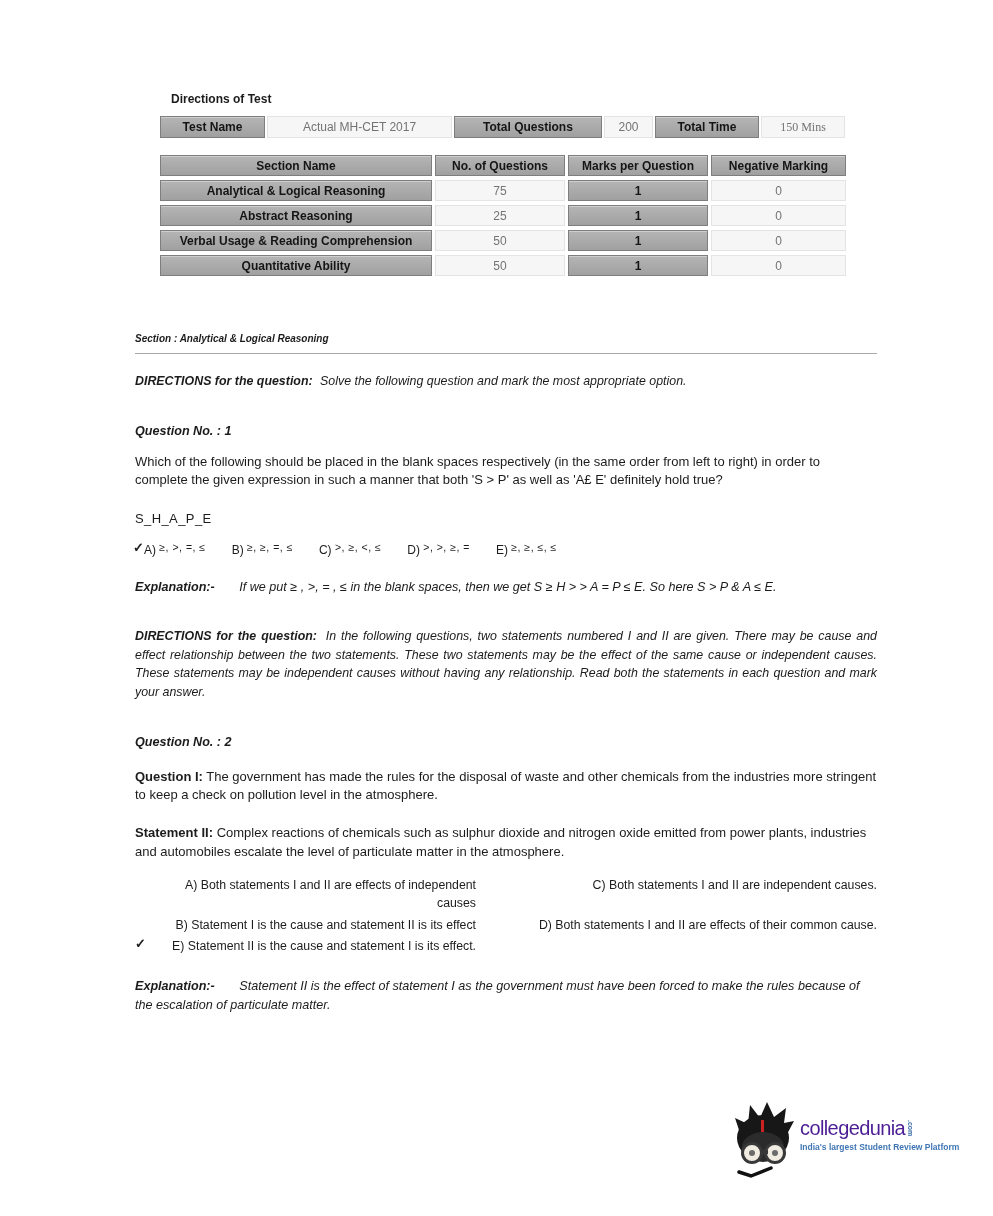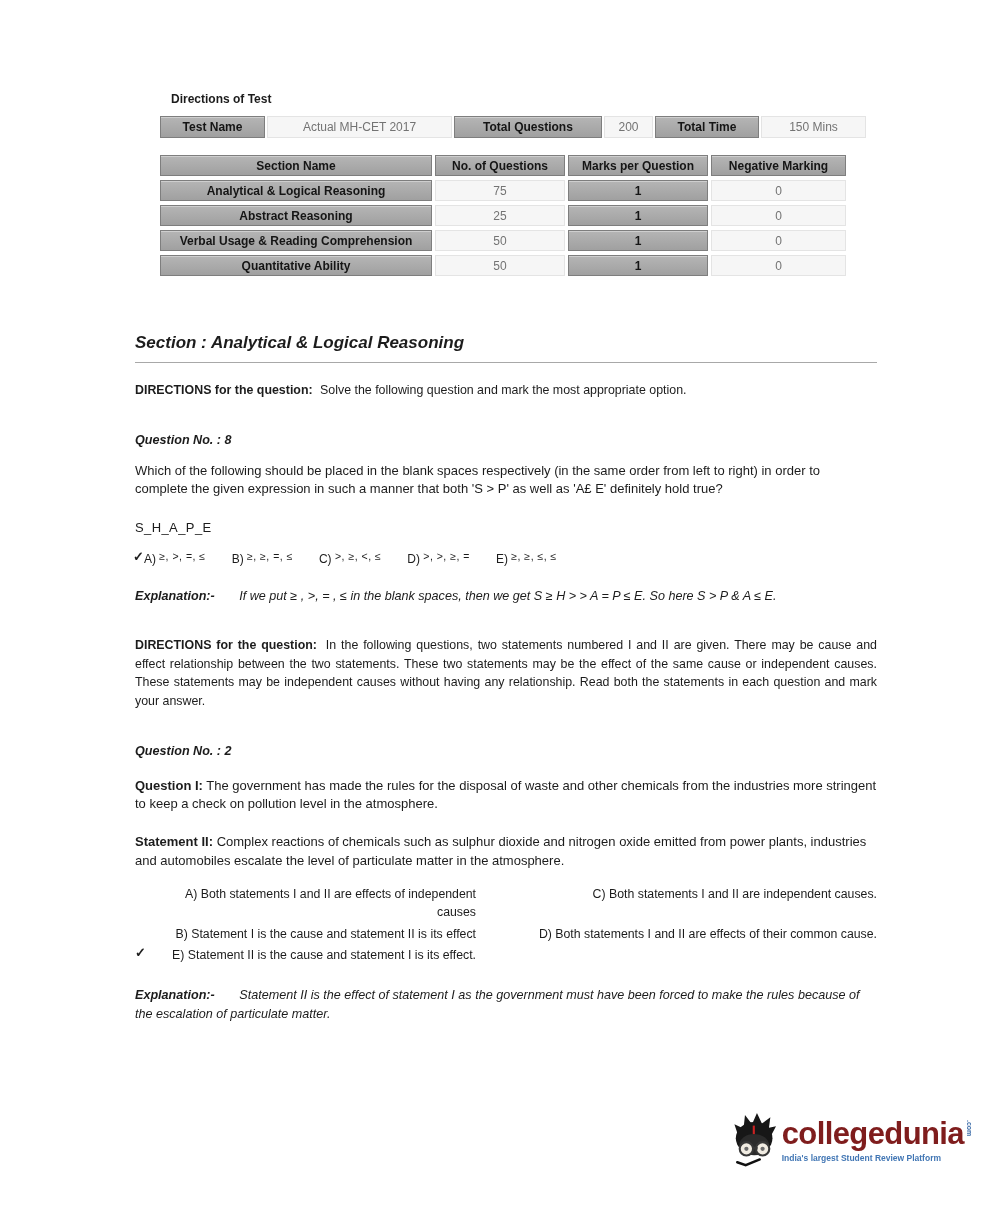--- a/index.html
+++ b/index.html
@@ -25,42 +25,42 @@
     font-size: 12px;
   }
   .cell.gray {
     background: linear-gradient(180deg,#b5b5b5,#a0a0a0);
     border: 1px solid #7e7e7e;
     box-shadow: inset 0 1px 0 rgba(255,255,255,.35);
     font-weight: bold; color:#151515;
   }
   .cell.lite { background: #f6f6f6; border: 1px solid #e4e4e4; color:#737373; }
   .w1 { width:105px; } .w2 { width:185px; } .w3 { width:148px; }
-  .w4 { width:49px; }  .w5 { width:104px; } .w6 { width:105px; }
+  .w4 { width:49px; }  .w5 { width:104px; } .w6 { width:84px;font-family:Liberation Serif, serif; }
 
   
   .sections-table {
     display: grid;
     grid-template-columns: 272px 130px 140px 135px;
     column-gap: 3px; row-gap: 4px;
     margin: 17px 0 0 25px;
   }
   .sections-table .cell { height: 21px; }
   .sections-table .hdr { font-weight: bold; }
 
   
   .section-heading {
     margin-top: 57px;
-    font-size: 17px; font-weight: bold; font-style: italic;
+    font-size: 10px; font-weight: bold; font-style: italic;
     padding-bottom: 9px;
     border-bottom: 1px solid #a8a8a8;
   }
 
   
-  .directions { margin-top: 18px; font-size: 12.4px; line-height: 1.5; }
+  .directions { margin-top: 18px; font-style: italic; font-size: 12.4px; line-height: 1.5; }
   .directions.justify { text-align: justify; margin-top: 30px; }
   .dir-label { font-weight: bold; margin-right: 4px; }
 
   .qno { margin-top: 33px; font-size: 12.6px; font-weight: bold; font-style: italic; }
 
   .qtext { margin-top: 15px; font-size: 13px; line-height: 1.45; max-width: 712px; }
   .shape { margin-top: 21px; font-size: 13px; letter-spacing: .4px; }
 
   
   .q1-options { margin-top: 17px; margin-left: 9px; display: flex; gap: 26px; font-size: 12px; }
@@ -84,21 +84,21 @@
     margin-top: 14px; margin-left: 11px;
     display: grid; grid-template-columns: 330px auto;
     row-gap: 3px; font-size: 12.3px; line-height: 1.5;
   }
   .opt2 { position: relative; text-align: right; }
 
   
   .logo { position: absolute; left: 733px; top: 1100px; width: 240px; display: flex; align-items: flex-start; }
   .logo-text { margin-left: 5px; margin-top: 18px; }
   .brand-row { display: flex; align-items: flex-start; }
-  .brand { color: #7f1d1d; font-size: 31px; font-weight: bold; letter-spacing: -0.6px; line-height: 1; }
+  .brand { color: #4c1d95; font-size: 20px; font-weight: normal; letter-spacing: -0.6px; line-height: 1; }
   .brand-suffix { color: #3c6ca8; font-size: 7px; font-weight: bold; writing-mode: vertical-rl; margin-left: 2px; margin-top: 2px; }
   .tagline { color: #4176b4; font-size: 8.5px; font-weight: bold; margin-top: 4px; }
 </style>
 </head>
 <body>
 
 <div class="page">
   <div class="content">
 
     <div class="doc-title">Directions of Test</div>
@@ -139,21 +139,21 @@
       <div class="cell lite">0</div>
     </div>
 
     <div class="section-heading">Section : Analytical &amp; Logical Reasoning</div>
 
     <p class="directions">
       <span class="dir-label">DIRECTIONS for the question:</span>
       <span>Solve the following question and mark the most appropriate option.</span>
     </p>
 
-    <div class="qno">Question No. : 8</div>
+    <div class="qno">Question No. : 1</div>
     <div class="qtext">Which of the following should be placed in the blank spaces respectively (in the same order from left to right) in order to complete the given expression in such a manner that both 'S &gt; P' as well as 'A£ E' definitely hold true?</div>
     <div class="shape">S_H_A_P_E</div>
 
     <div class="q1-options">
       <span class="opt"><span class="check">✓</span><span class="opt-label">A)</span> <span class="opt-sym">≥, &gt;, =, ≤</span></span>
       <span class="opt"><span class="opt-label">B)</span> <span class="opt-sym">≥, ≥, =, ≤</span></span>
       <span class="opt"><span class="opt-label">C)</span> <span class="opt-sym">&gt;, ≥, &lt;, ≤</span></span>
       <span class="opt"><span class="opt-label">D)</span> <span class="opt-sym">&gt;, &gt;, ≥, =</span></span>
       <span class="opt"><span class="opt-label">E)</span> <span class="opt-sym">≥, ≥, ≤, ≤</span></span>
     </div>

